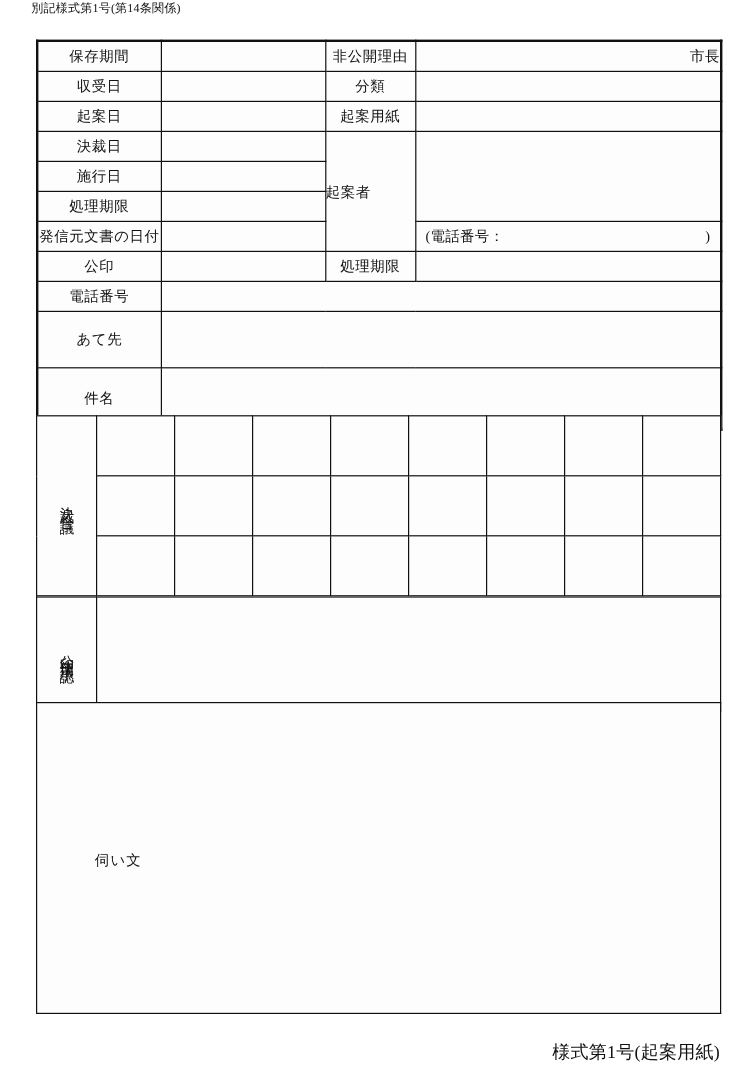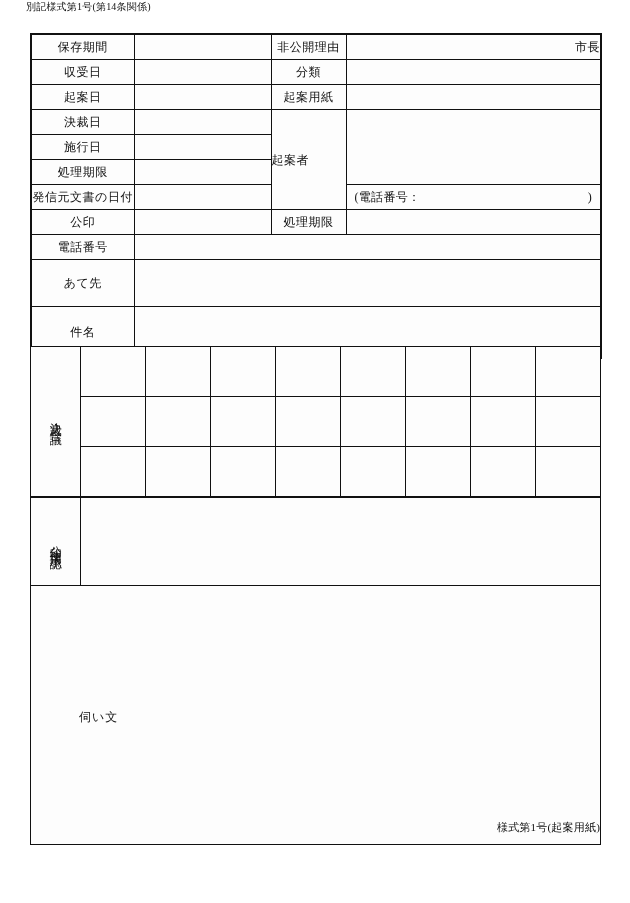--- a/index.html
+++ b/index.html
@@ -27,22 +27,22 @@
     left: 26px;
     top: 0;
     font-size: 10px;
     letter-spacing: 0.2px;
     white-space: nowrap;
   }
   
   .doc-footer {
     position: absolute;
     right: 30px;
-    top: 820px;
-    font-size: 11px;
+    top: 868px;
+    font-size: 15px;
     letter-spacing: 0.2px;
     white-space: nowrap;
   }
   
   .form-table {
     position: absolute;
     left: 30px;
     top: 33px;
     width: 570px;
     border-collapse: collapse;

